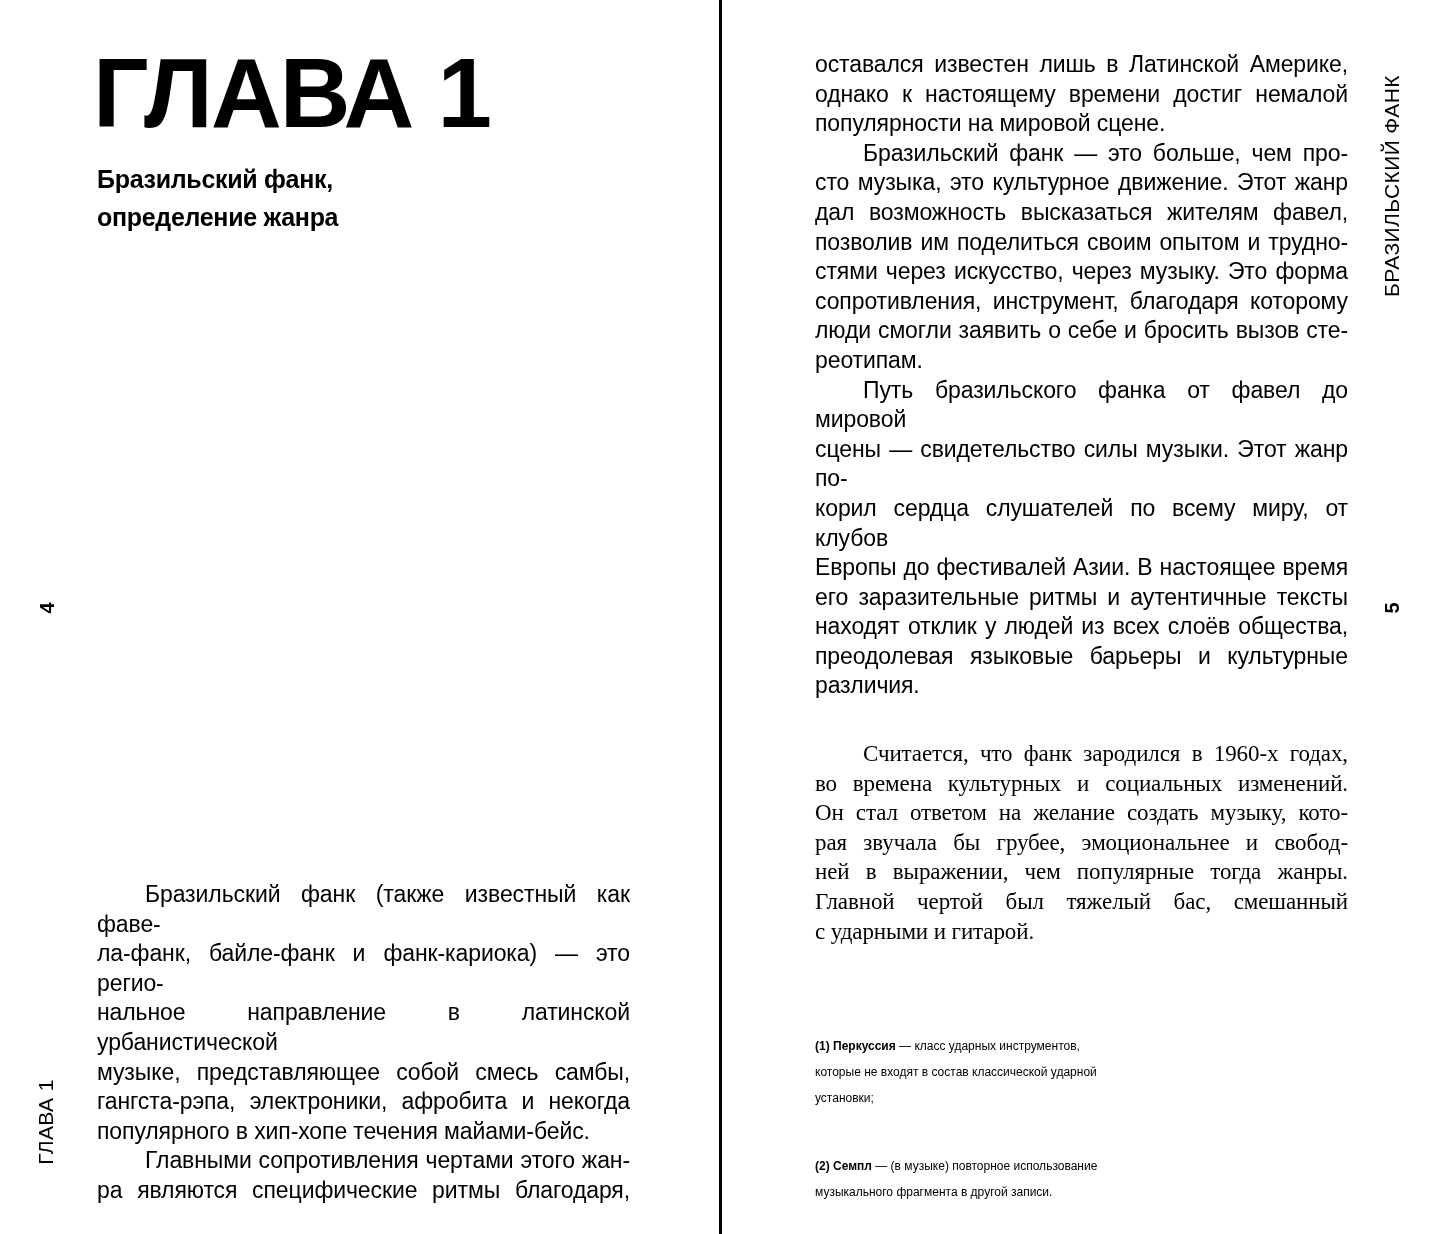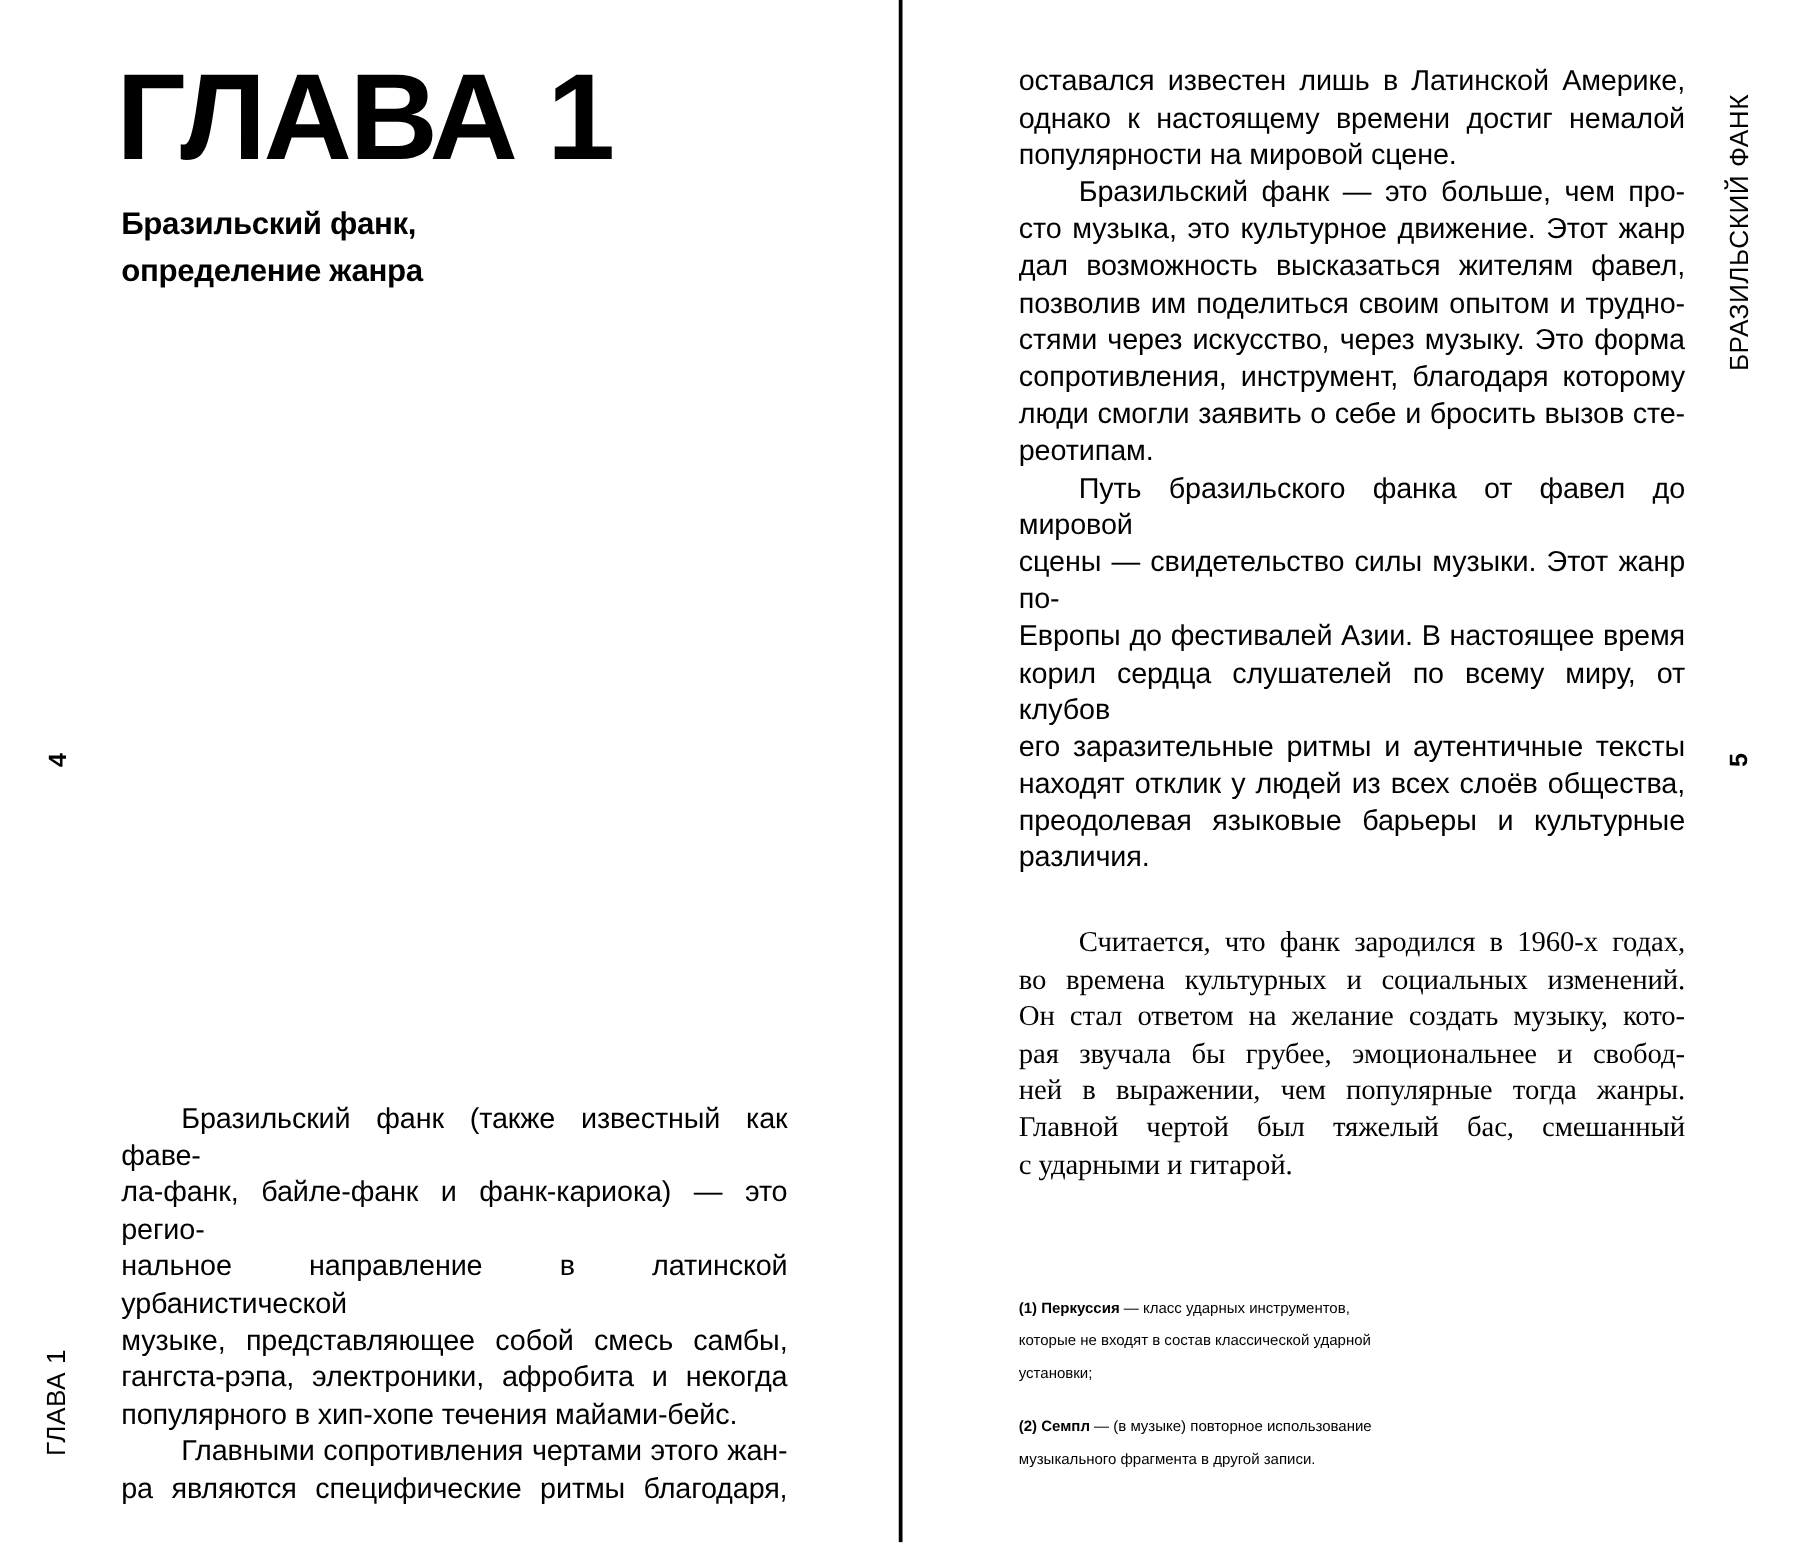--- a/index.html
+++ b/index.html
@@ -56,21 +56,21 @@
   .line { display: block; }
   .justify .line.j { text-align: justify; text-align-last: justify; }
   .para.indent .line:first-child { text-indent: 48px; }
   .footnotes {
     position: absolute;
     left: 815px; top: 1033px;
     width: 533px;
     font-size: 12px;
     line-height: 26px;
   }
-  .footnote + .footnote { margin-top: 17px; }
+  .footnote + .footnote { margin-top: 42px; }
   .fline, .flines .line { display: block; }
   .vtext {
     position: absolute;
     white-space: nowrap;
     transform: translate(-50%, -50%) rotate(-90deg);
   }
   .pagenum { font-size: 20px; font-weight: bold; }
   .running { font-size: 21px; letter-spacing: 0.4px; }
   .v-page-left   { left: 47px;   top: 608px; }
   .v-run-left    { left: 46px;   top: 1122px; }
@@ -120,22 +120,22 @@
         <span class="line j">дал возможность высказаться жителям фавел,</span>
         <span class="line j">позволив им поделиться своим опытом и трудно-</span>
         <span class="line j">стями через искусство, через музыку. Это форма</span>
         <span class="line j">сопротивления, инструмент, благодаря которому</span>
         <span class="line j">люди смогли заявить о себе и бросить вызов сте-</span>
         <span class="line">реотипам.</span>
       </div>
     <div class="para indent">
         <span class="line j">Путь бразильского фанка от фавел до мировой</span>
         <span class="line j">сцены — свидетельство силы музыки. Этот жанр по-</span>
+        <span class="line j">корил сердца слушателей по всему миру, от клубов</span>
         <span class="line j">Европы до фестивалей Азии. В настоящее время</span>
-        <span class="line j">корил сердца слушателей по всему миру, от клубов</span>
         <span class="line j">его заразительные ритмы и аутентичные тексты</span>
         <span class="line j">находят отклик у людей из всех слоёв общества,</span>
         <span class="line j">преодолевая языковые барьеры и культурные</span>
         <span class="line">различия.</span>
       </div>
   </div>
 
 
   <div class="body-block section-body justify">
     <div class="para indent">

